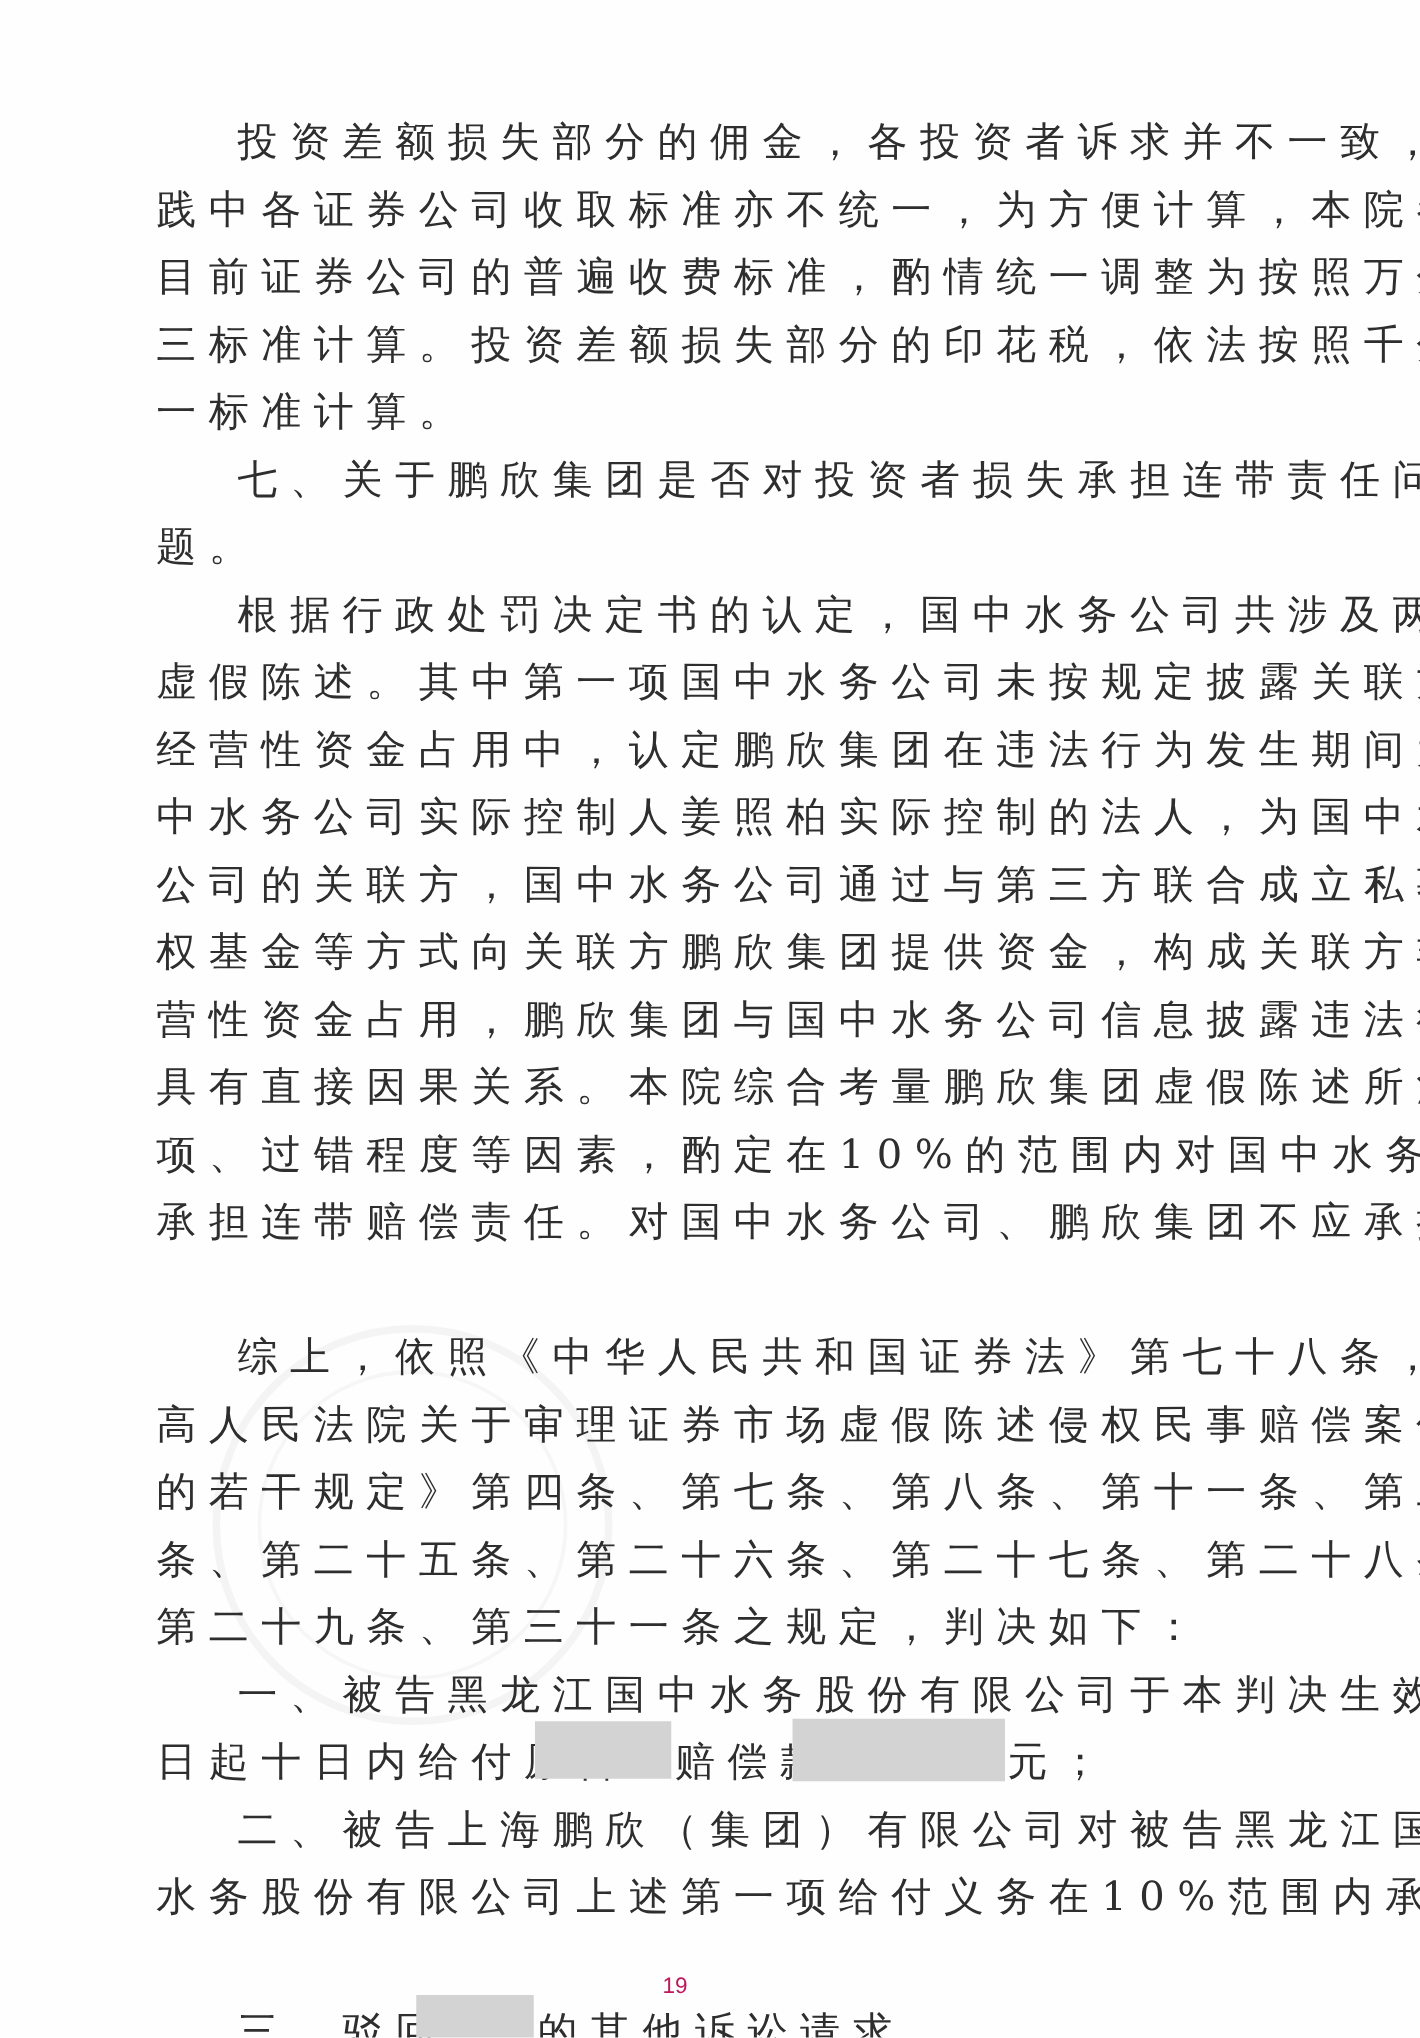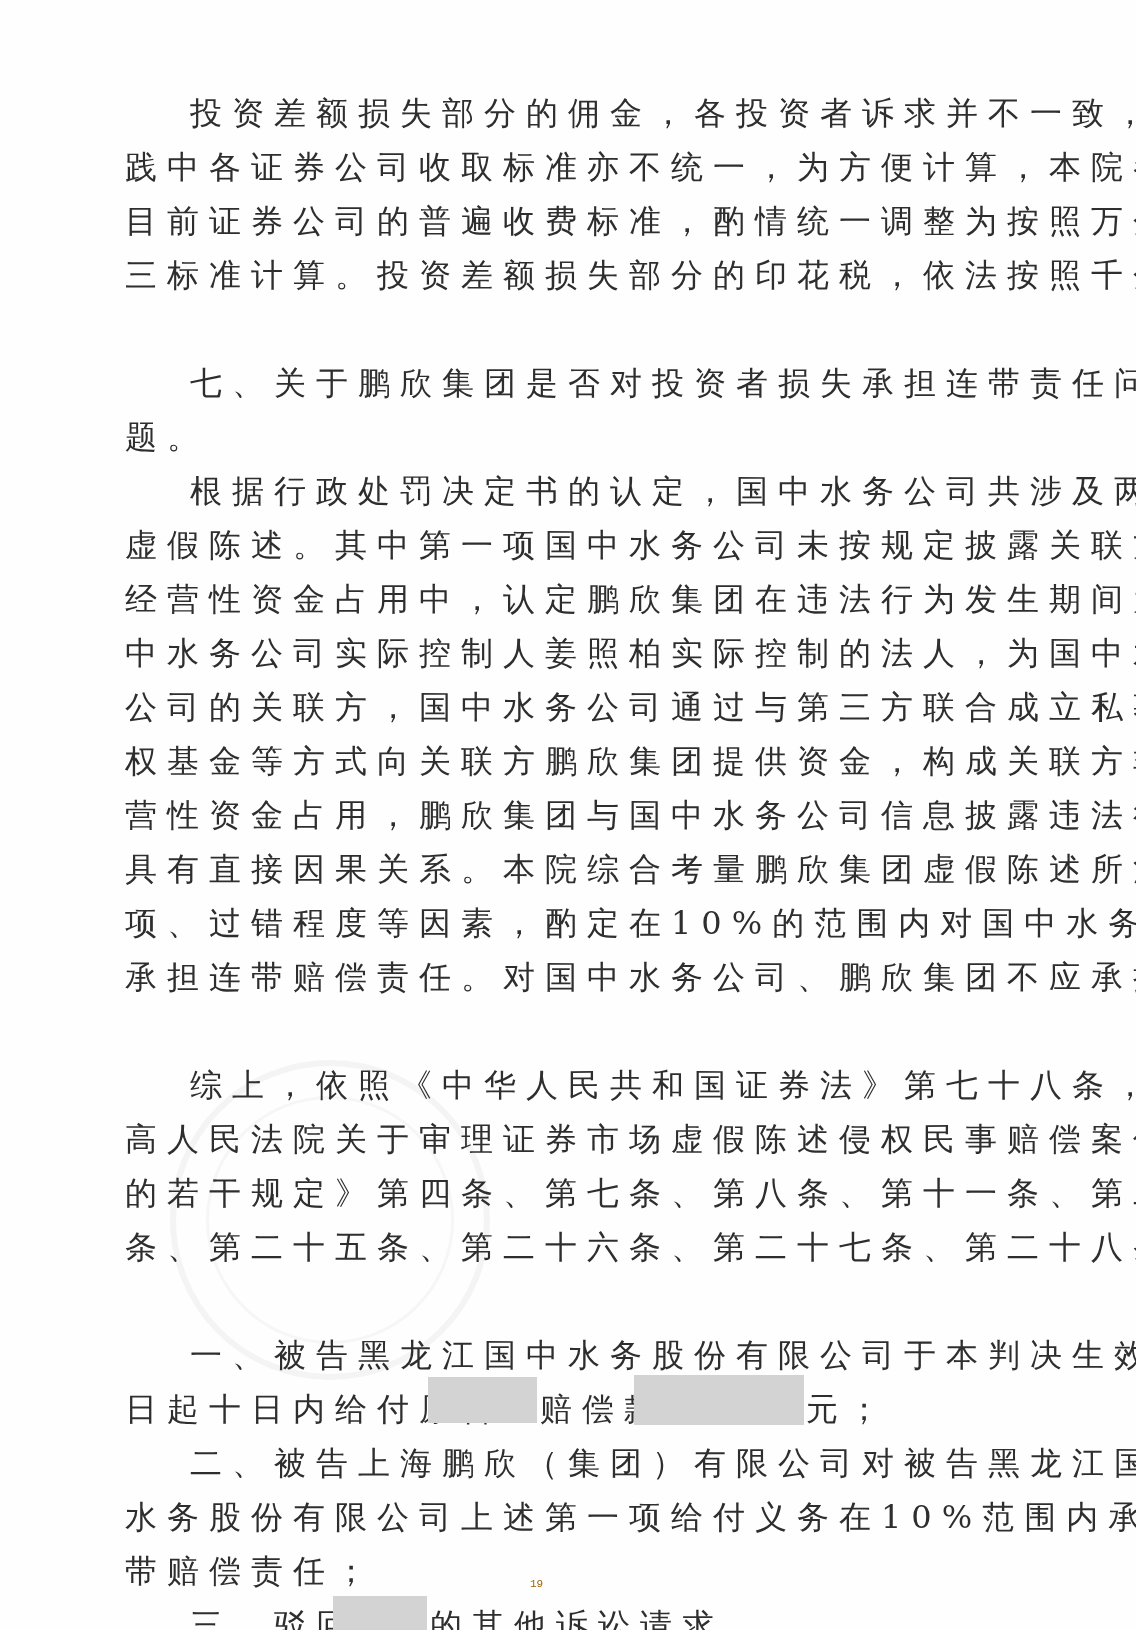--- a/index.html
+++ b/index.html
@@ -52,67 +52,68 @@
     }
     .line.indent { left: 190px; }
     .redact {
       position: absolute;
       background: #d3d3d3;
     }
     .page-number {
       position: absolute;
       left: 530px;
       top: 1578px;
-      font-family: Liberation Mono, monospace;
-      font-size: 11px;
-      color: #a16207;
+      font-family: Liberation Sans, sans-serif;
+      font-size: 18px;
+      color: #be185d;
     }
   </style>
 </head>
 <body>
 
 <div class="page">
 
   <div class="stamp">
     <div class="stamp-inner"></div>
   </div>
 
   <div class="line indent" style="top:93px">投资差额损失部分的佣金，各投资者诉求并不一致，实</div>
   <div class="line" style="top:147px">践中各证券公司收取标准亦不统一，为方便计算，本院参照</div>
   <div class="line" style="top:201px">目前证券公司的普遍收费标准，酌情统一调整为按照万分之</div>
   <div class="line" style="top:255px">三标准计算。投资差额损失部分的印花税，依法按照千分之</div>
+  <div class="line" style="top:309px">一标准计算。</div>
 
   <div class="line indent" style="top:363px">七、关于鹏欣集团是否对投资者损失承担连带责任问</div>
   <div class="line" style="top:417px">题。</div>
 
   <div class="line indent" style="top:471px">根据行政处罚决定书的认定，国中水务公司共涉及两项</div>
   <div class="line" style="top:525px">虚假陈述。其中第一项国中水务公司未按规定披露关联方非</div>
   <div class="line" style="top:579px">经营性资金占用中，认定鹏欣集团在违法行为发生期间为国</div>
   <div class="line" style="top:633px">中水务公司实际控制人姜照柏实际控制的法人，为国中水务</div>
   <div class="line" style="top:687px">公司的关联方，国中水务公司通过与第三方联合成立私募股</div>
   <div class="line" style="top:741px">权基金等方式向关联方鹏欣集团提供资金，构成关联方非经</div>
   <div class="line" style="top:795px">营性资金占用，鹏欣集团与国中水务公司信息披露违法行为</div>
   <div class="line" style="top:849px">具有直接因果关系。本院综合考量鹏欣集团虚假陈述所涉事</div>
   <div class="line" style="top:903px">项、过错程度等因素，酌定在10%的范围内对国中水务公司</div>
   <div class="line" style="top:957px">承担连带赔偿责任。对国中水务公司、鹏欣集团不应承担赔</div>
 
   <div class="line indent" style="top:1065px">综上，依照《中华人民共和国证券法》第七十八条，《最</div>
   <div class="line" style="top:1119px">高人民法院关于审理证券市场虚假陈述侵权民事赔偿案件</div>
   <div class="line" style="top:1173px">的若干规定》第四条、第七条、第八条、第十一条、第二十</div>
   <div class="line" style="top:1227px">条、第二十五条、第二十六条、第二十七条、第二十八条、</div>
+  <div class="line" style="top:1281px">第二十九条、第三十一条之规定，判决如下：</div>
 
   <div class="line indent" style="top:1335px">一、被告黑龙江国中水务股份有限公司于本判决生效之</div>
   <div class="line" style="top:1389px; left:125px">日起十日内给付原告</div>
   <div class="line" style="top:1389px; left:540px">赔偿款</div>
   <div class="line" style="top:1389px; left:806px">元；</div>
   <div class="redact" style="left:428px; top:1377px; width:109px; height:46px"></div>
   <div class="redact" style="left:634px; top:1375px; width:170px; height:50px"></div>
 
   <div class="line indent" style="top:1443px">二、被告上海鹏欣（集团）有限公司对被告黑龙江国中</div>
   <div class="line" style="top:1497px">水务股份有限公司上述第一项给付义务在10%范围内承担连</div>
-  <div class="line" style="top:1551px">带赔偿责任；</div>
 
   <div class="line indent" style="top:1605px">三、驳回</div>
   <div class="line" style="top:1605px; left:430px">的其他诉讼请求。</div>
   <div class="redact" style="left:333px; top:1596px; width:94px; height:57px"></div>
 
   <div class="page-number">19</div>
 </div>
 
 </body></html>

